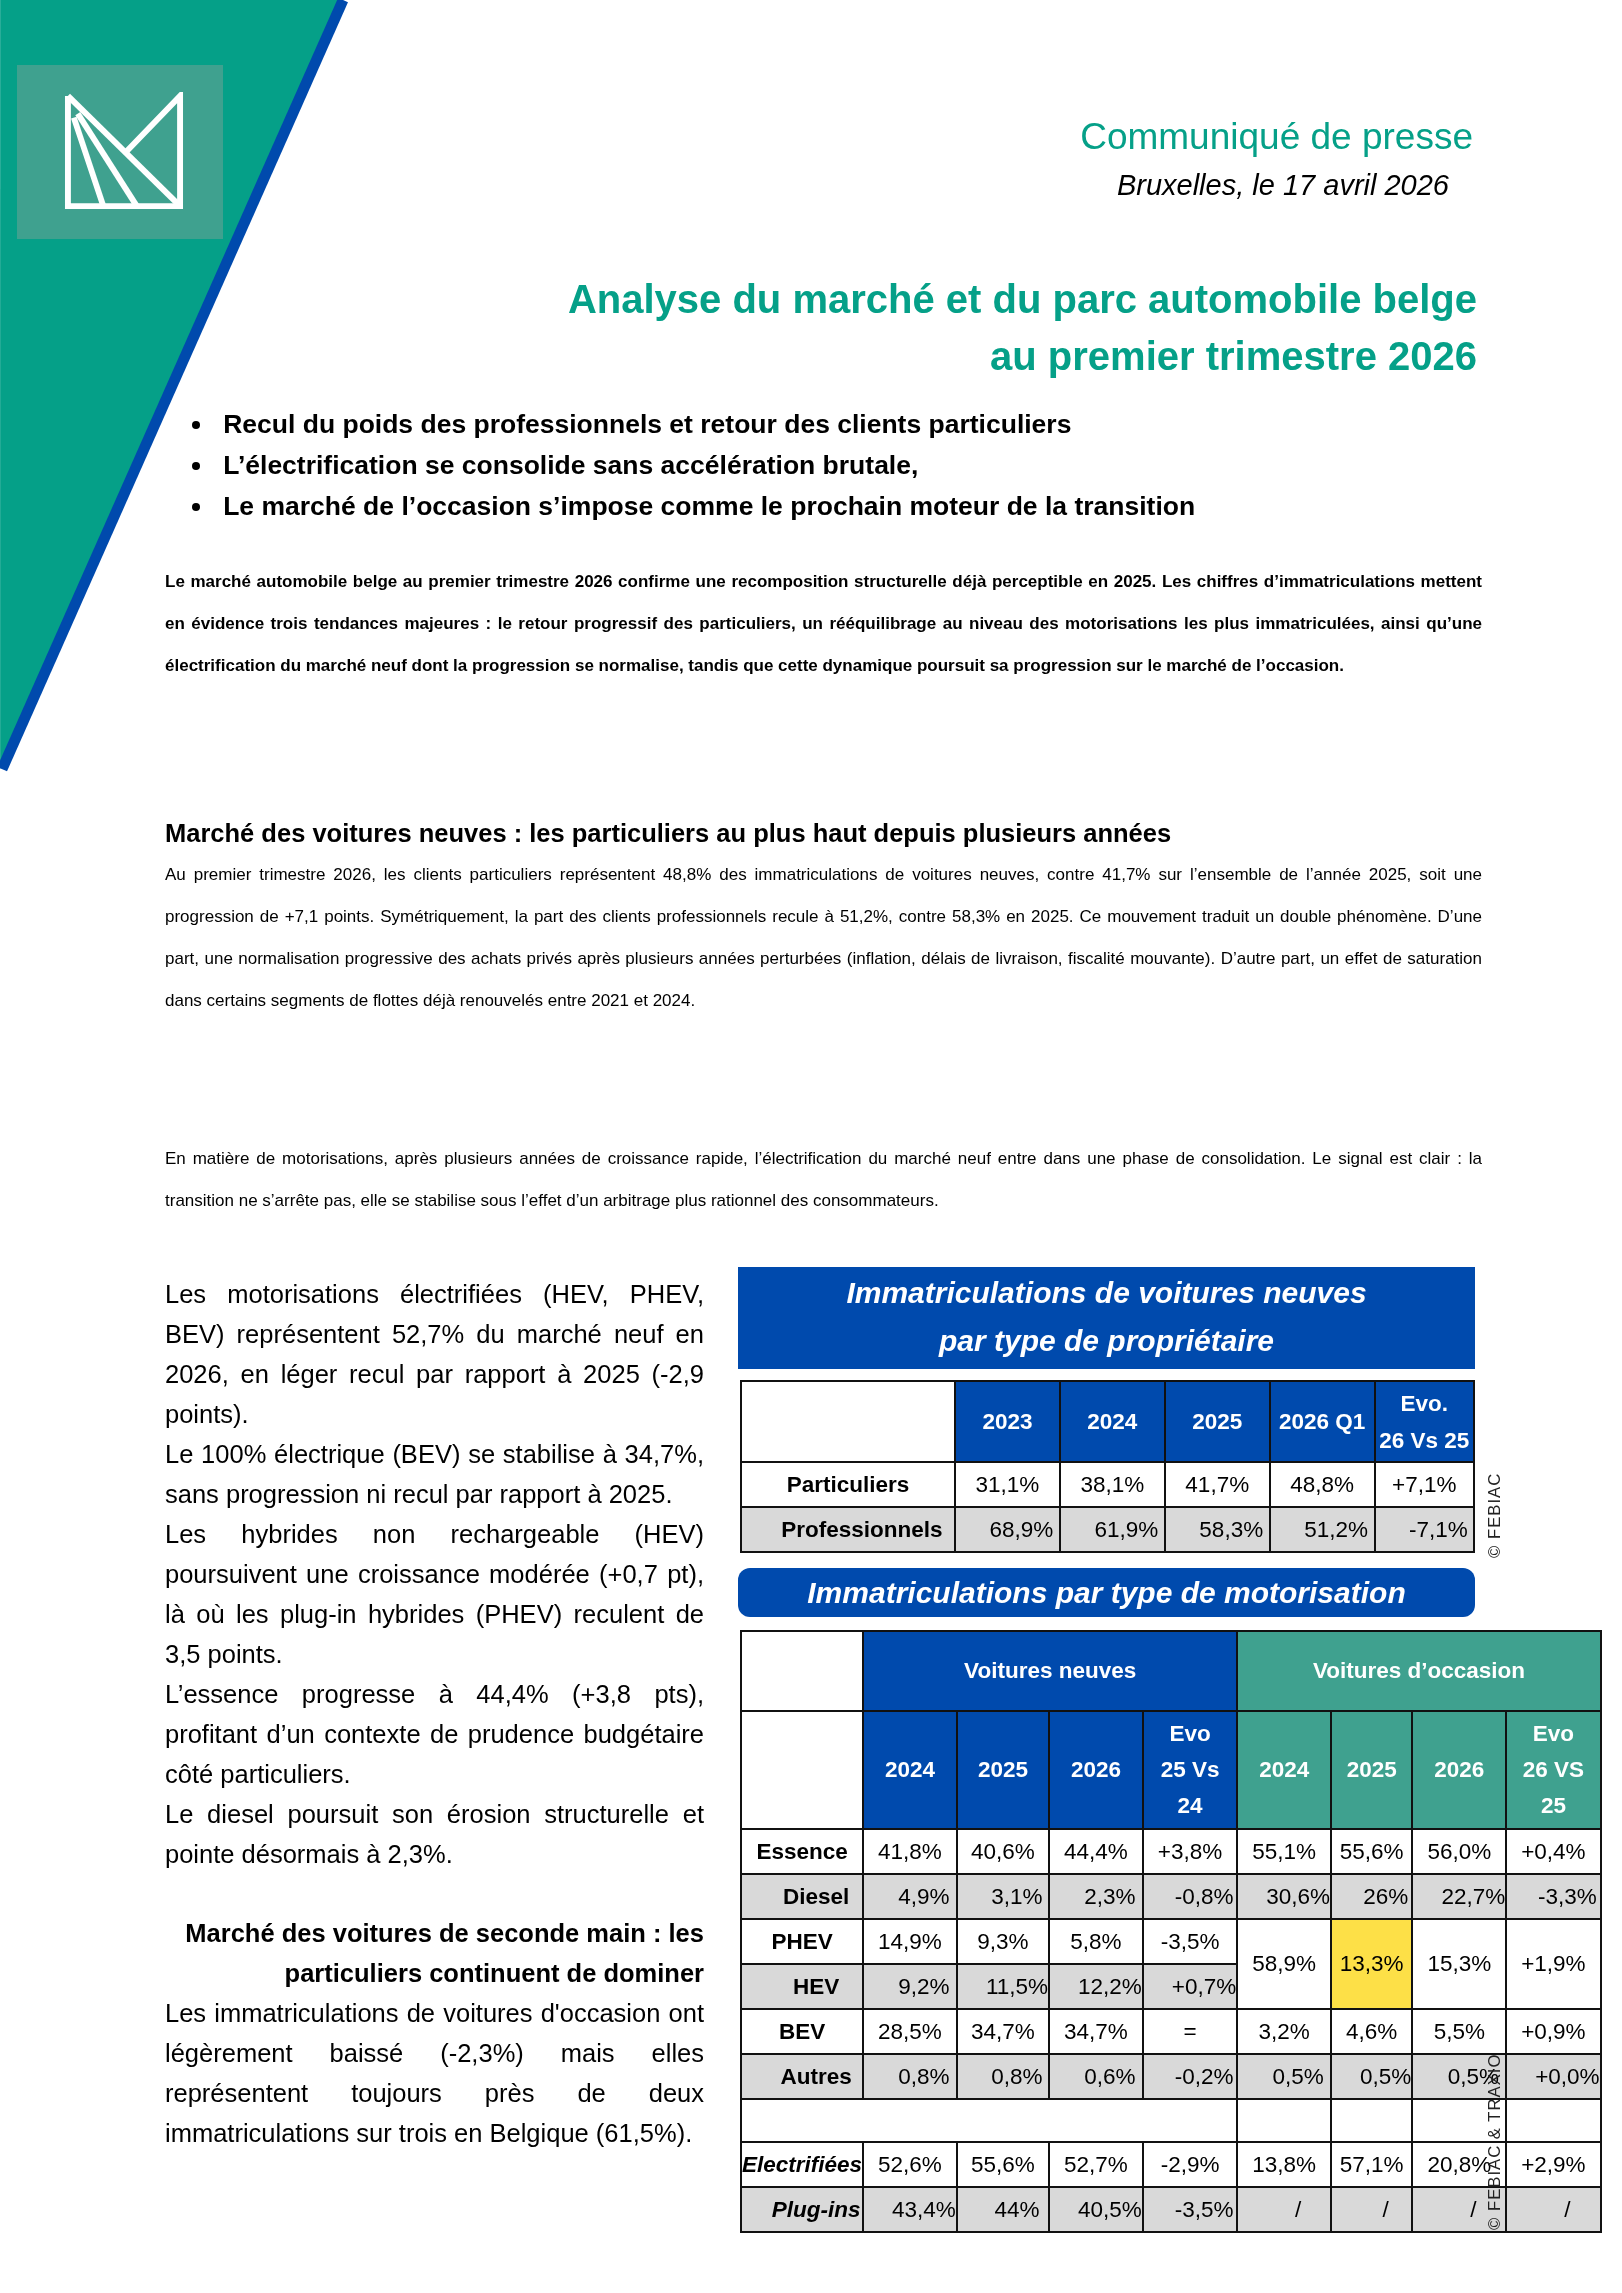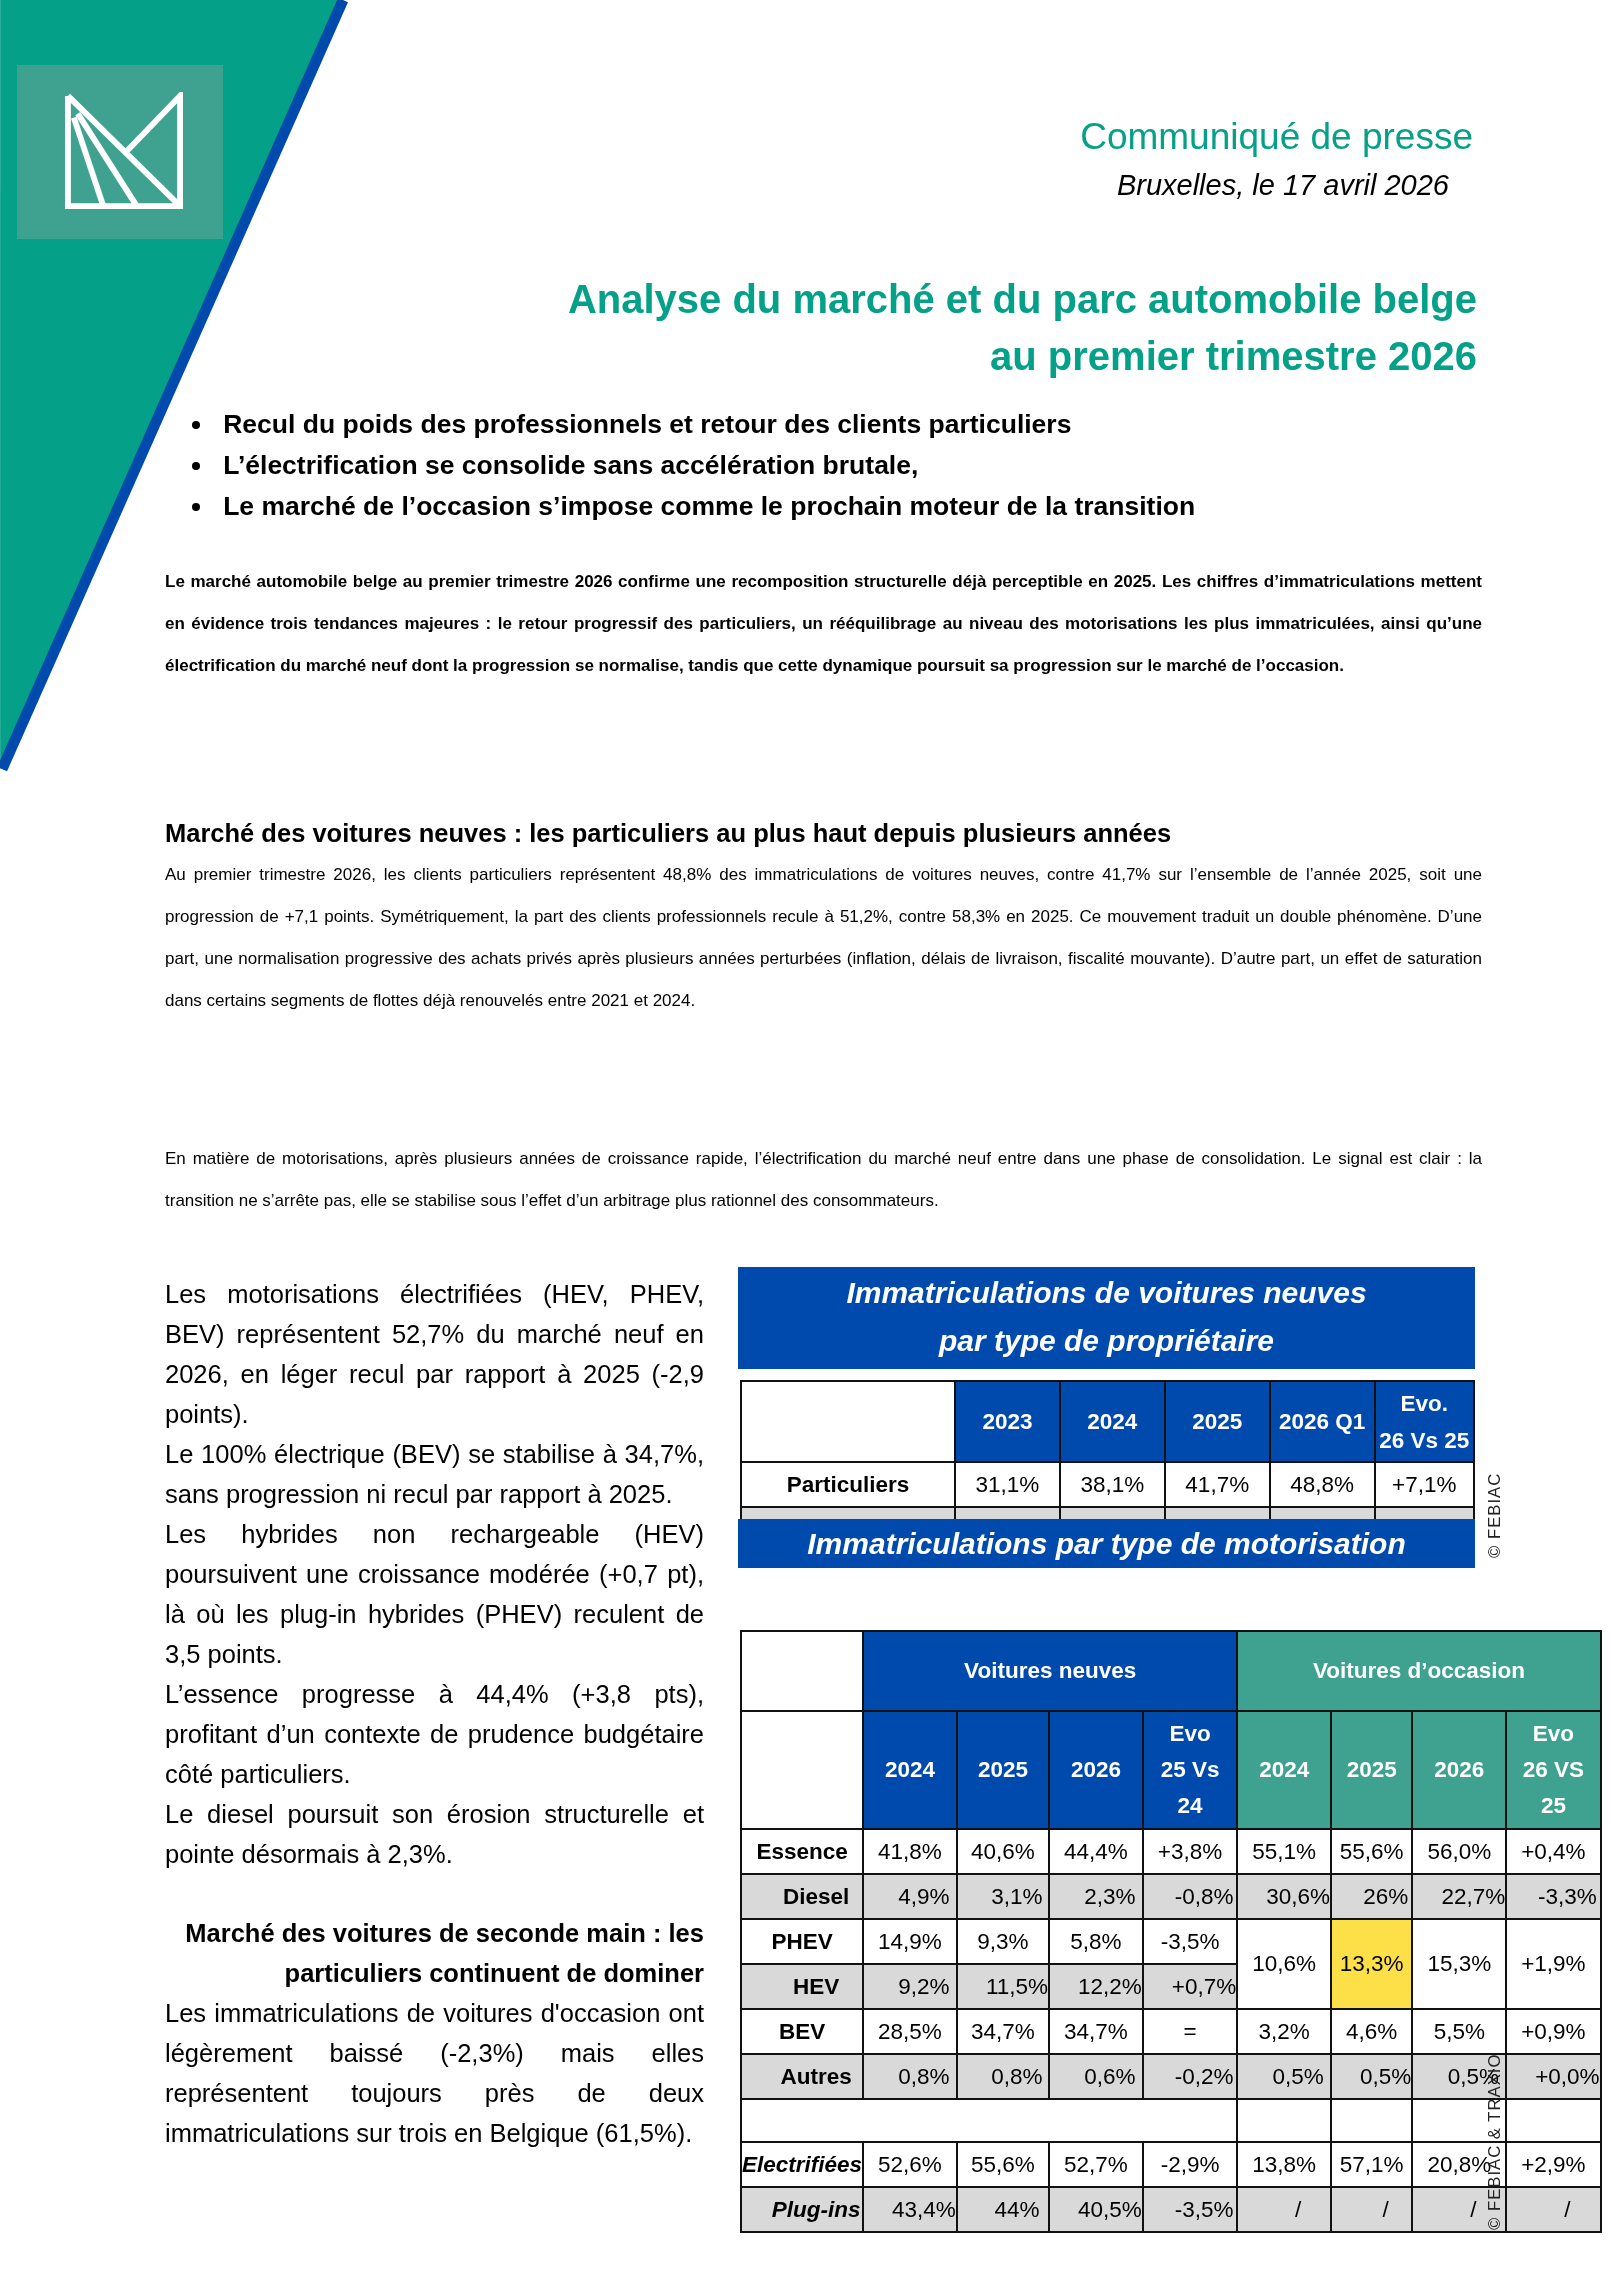--- a/index.html
+++ b/index.html
@@ -119,21 +119,21 @@
     <td>68,9%</td>
     <td>61,9%</td>
     <td>58,3%</td>
     <td>51,2%</td>
     <td>-7,1%</td>
   </tr>
 </tbody>
   </table>
 <div class="copy" style="left:1485px; top:1558px;">© FEBIAC</div>
 
-<div class="tbar" style="top:1519px; height:49px; line-height:49px;">Immatriculations par type de motorisation</div>
+<div class="tbar" style="top:1568px; height:49px; line-height:49px;border-radius:12px;">Immatriculations par type de motorisation</div>
 
 <table style="left:740px; top:1630px; width:735px;">
   <colgroup>
     <col style="width:116px">
       <col style="width:75px">
       <col style="width:71px">
       <col style="width:83px">
       <col style="width:86px">
     <col style="width:81px">
       <col style="width:77px">
@@ -189,21 +189,21 @@
     <td>22,7%</td>
     <td>-3,3%</td>
   </tr>
 
   <tr style="height:45px;">
     <td class="lbl">PHEV</td>
     <td>14,9%</td>
     <td>9,3%</td>
     <td>5,8%</td>
     <td>-3,5%</td>
-    <td rowspan="2" style="background:#fff;">10,6%</td>
+    <td rowspan="2" style="background:#fff;">58,9%</td>
     <td rowspan="2" style="background:#fde047;">13,3%</td>
     <td rowspan="2" style="background:#fff;">15,3%</td>
     <td rowspan="2" style="background:#fff;">+1,9%</td>
   </tr>
 
   <tr class="grey" style="height:45px;">
     <td class="lbl">HEV</td>
     <td>9,2%</td>
     <td>11,5%</td>
     <td>12,2%</td>

